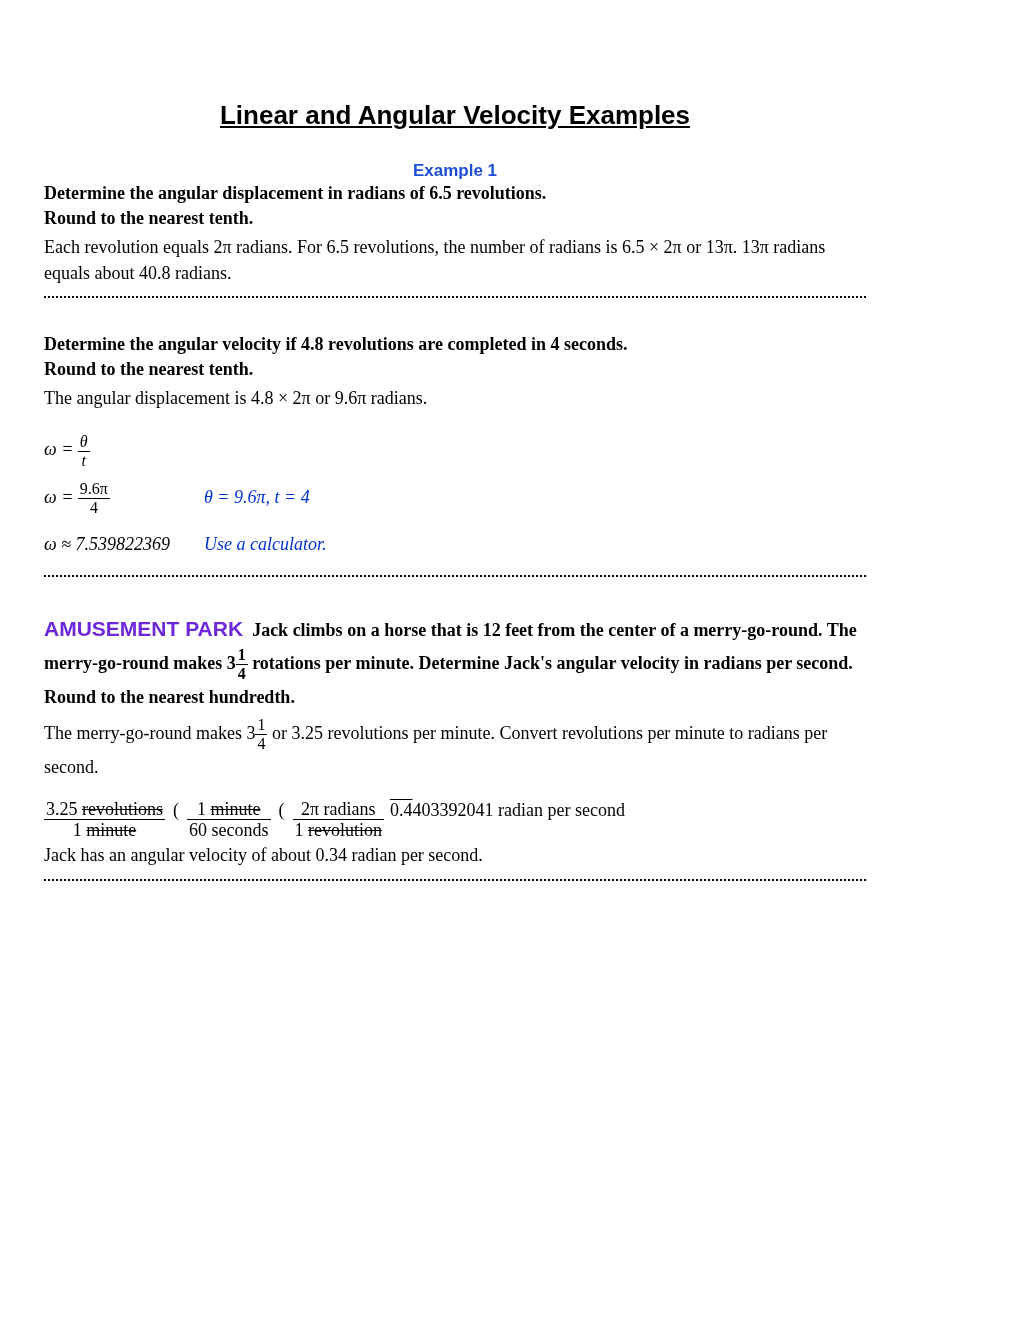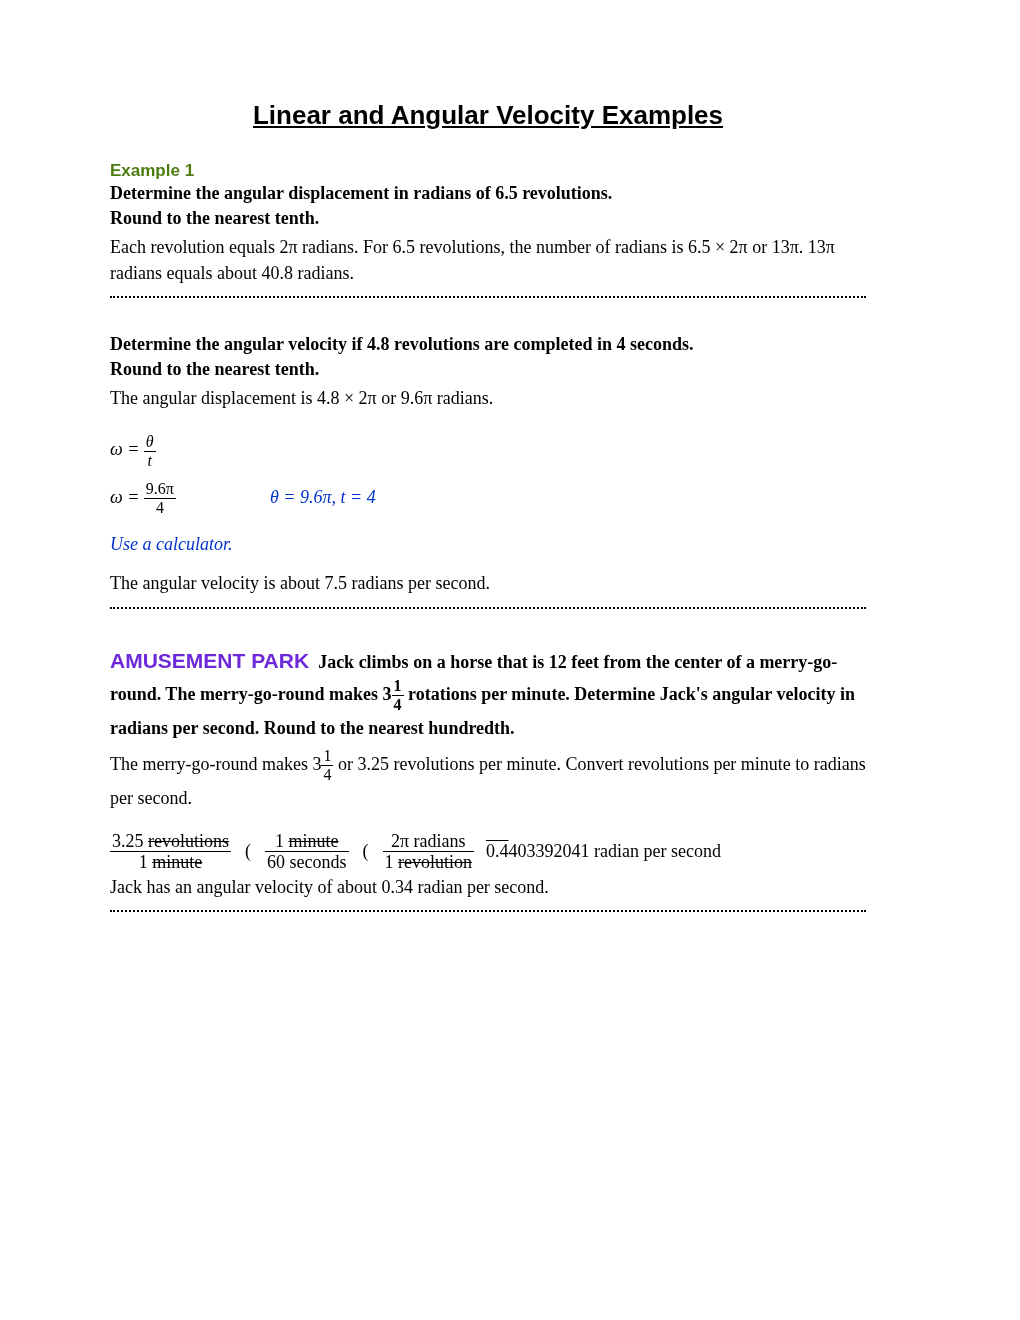--- a/index.html
+++ b/index.html
@@ -7,36 +7,37 @@
     padding: 0;
     background: #fff;
     font-family: "Times New Roman", Times, serif;
     font-size: 18px;
     color: #000;
   }
   .page {
     width: 976px;
     min-height: 1320px;
     box-sizing: border-box;
-    padding: 100px 110px 40px 110px;
+    padding: 100px 110px 40px 44px;
   }
   .title {
     text-align: center;
     font-family: Arial, Helvetica, sans-serif;
     font-weight: bold;
     font-size: 26px;
     text-decoration: underline;
     margin-bottom: 30px;
   }
   .ex-heading {
     font-family: Arial, Helvetica, sans-serif;
     font-weight: bold;
-    color: #4d7c0f;
+    color: #1d4ed8;
     font-size: 17px;
     margin-top: 20px;
+    text-align: center;
   }
   .prompt {
     font-weight: bold;
     line-height: 1.4;
   }
   .body-text {
     line-height: 1.4;
     margin-top: 4px;
   }
   .divider {
@@ -89,22 +90,22 @@
     font-weight: bold;
     color: #6d28d9;
     font-size: 21px;
   }
   .strike {
     text-decoration: line-through;
     text-decoration-color: #000;
   }
   .unit-row {
     display: flex;
-    align-items: center;
-    gap: 12px;
+    align-items: flex-start;
+    gap: 6px;
     margin-top: 18px;
   }
   .unit-row .sep {
     font-size: 18px;
     padding: 0 2px;
   }
   .omega {
     font-style: italic;
   }
 </style>
@@ -145,25 +146,25 @@
       <span class="eq-lhs">
         <span class="omega">ω =</span>
         <span class="frac small-frac">
           <span class="num">9.6π</span>
           <span class="den">4</span>
         </span>
       </span>
       <span class="eq-note">θ = 9.6π, t = 4</span>
     </div>
     <div class="eq-row">
+      <span class="eq-lhs omega">ω ≈ 7.539822369</span>
       <span class="eq-note">Use a calculator.</span>
     </div>
   </div>
 
-  <div class="body-text">The angular velocity is about 7.5 radians per second.</div>
   <hr class="divider">
 
   <div class="gap"></div>
 
   <div class="prompt" style="line-height:1.7">
     <span class="context-label">AMUSEMENT PARK</span>&nbsp;&nbsp;<span>Jack climbs on a horse that is 12 feet from the center of a merry-go-round. The merry-go-round makes 3</span><span class="frac small-frac" style="font-weight:bold"><span class="num">1</span><span class="den">4</span></span><span> rotations per minute. Determine Jack's angular velocity in radians per second. Round to the nearest hundredth.</span>
   </div>
 
   <div class="body-text" style="line-height:1.7">
     <span>The merry-go-round makes 3</span><span class="frac small-frac"><span class="num">1</span><span class="den">4</span></span><span> or 3.25 revolutions per minute. Convert revolutions per minute to radians per second.</span>

